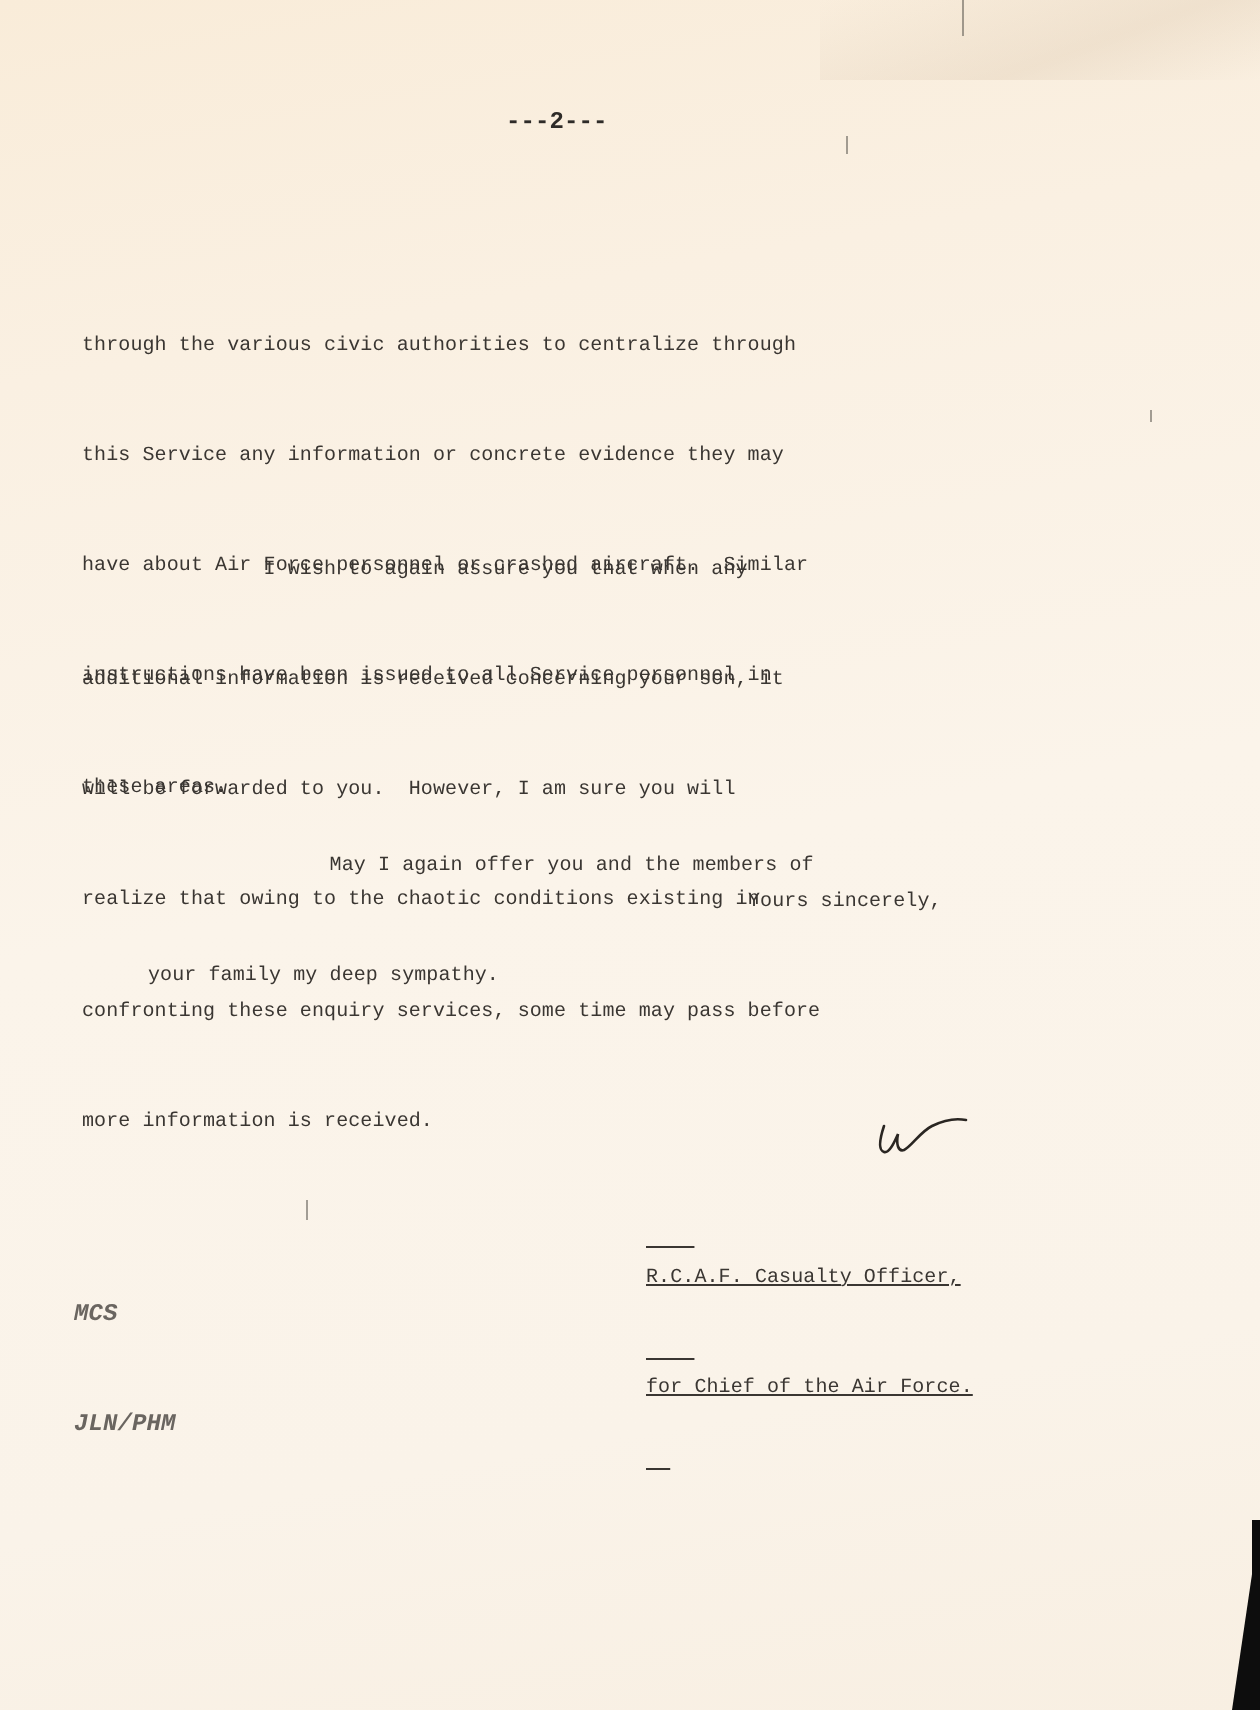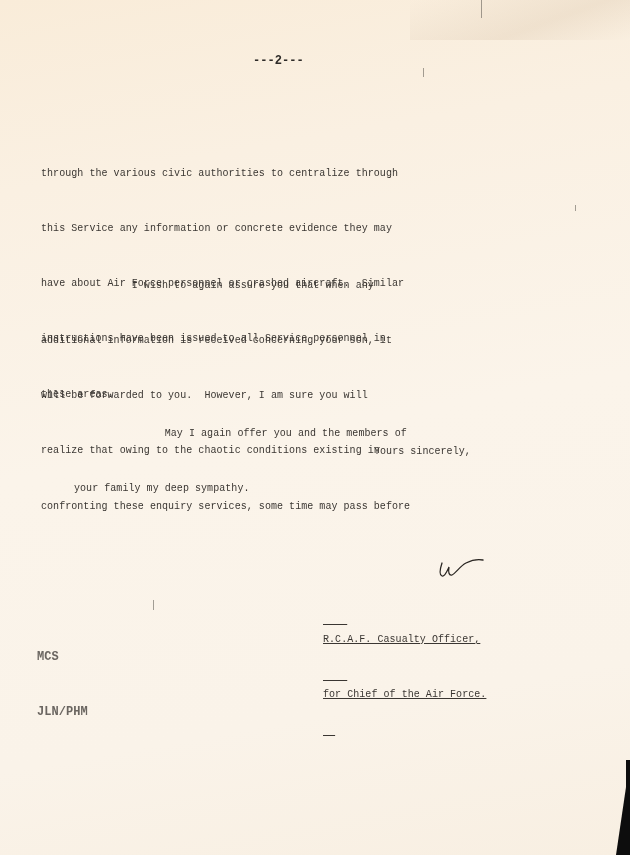--- a/index.html
+++ b/index.html
@@ -59,21 +59,21 @@
       top: 52px;
       font-size: 12px;
       font-weight: bold;
       color: #2e2b28;
     }
     .para1 { left: 41px; top: 128px; }
     .para2 { left: 41px; top: 240px; }
     .para3 { left: 41px; top: 388px; margin-left: 33px; }
     .closing { left: 374px; top: 443px; }
     .sig-block { left: 323px; top: 594px; text-decoration: underline; }
-    .initials { left: 37px; top: 611px; font-size: 12px; font-weight: bold; color: #6a6560; }
+    .initials { left: 37px; top: 611px; font-size: 12px; font-weight: bold; color: #6a6560; font-style: italic; }
     .signature {
       position: absolute;
       left: 436px;
       top: 557px;
       width: 50px;
       height: 24px;
     }
     .fleck {
       position: absolute;
       width: 1px;
@@ -95,20 +95,21 @@
     <div>instructions have been issued to all Service personnel in</div>
     <div>these areas.</div>
   </div>
 
   <div class="tw para2">
     <div>               I wish to again assure you that when any</div>
     <div>additional information is received concerning your son, it</div>
     <div>will be forwarded to you.  However, I am sure you will</div>
     <div>realize that owing to the chaotic conditions existing in</div>
     <div>confronting these enquiry services, some time may pass before</div>
+    <div>more information is received.</div>
   </div>
 
   <div class="tw para3">
     <div>               May I again offer you and the members of</div>
     <div>your family my deep sympathy.</div>
   </div>
 
   <div class="tw closing">Yours sincerely,</div>
 
   <svg class="signature" viewBox="0 0 50 24">

